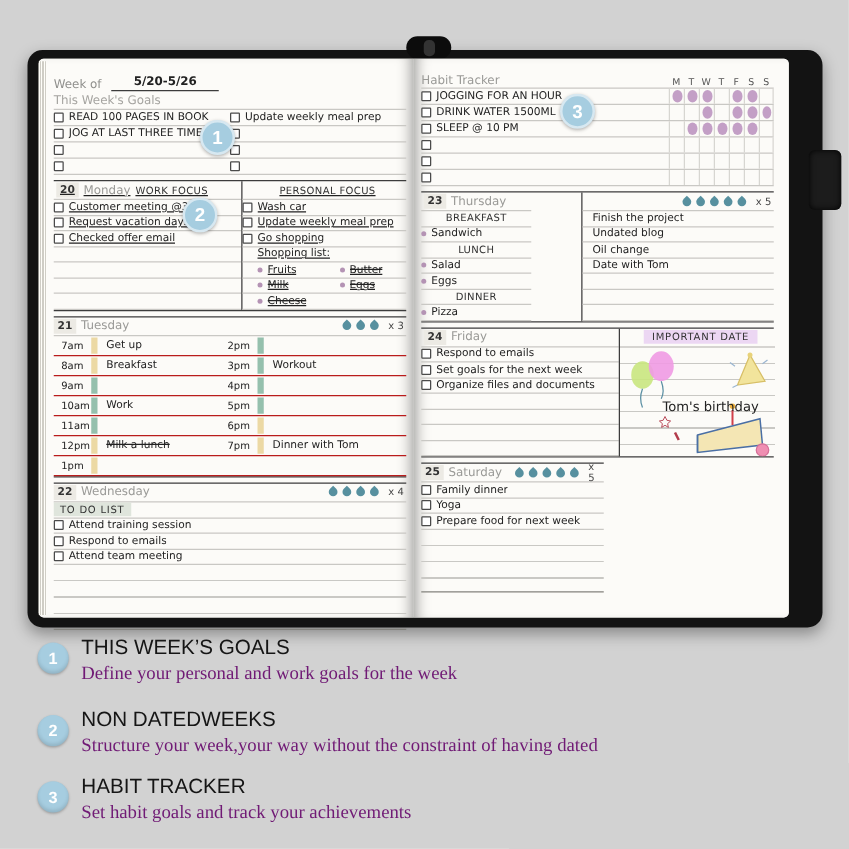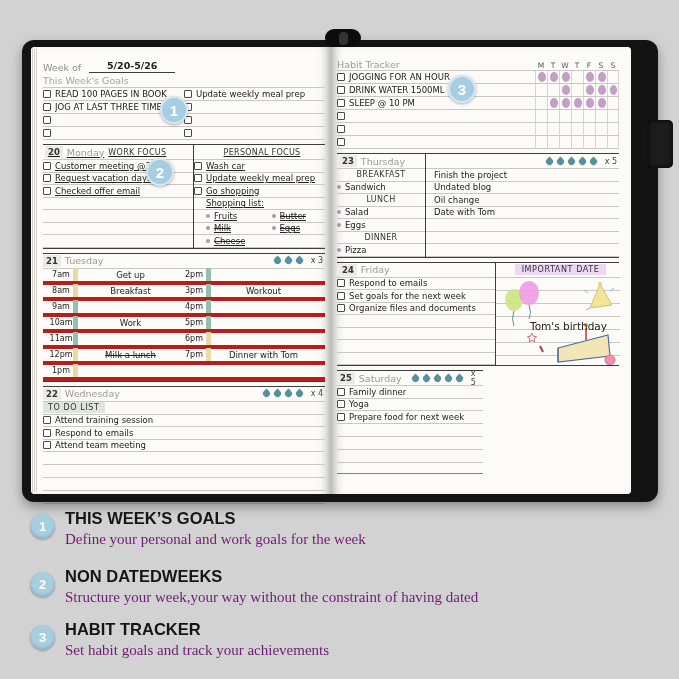--- a/index.html
+++ b/index.html
@@ -54,37 +54,37 @@
   .sec-label { font-size:8px; color:#333; letter-spacing:.3px; }
   .spacer { flex:1; }
   .dlabel { font-size:8px; color:#444; margin:0 2px; }
   .drops { display:flex; align-items:center; }
   .drop { width:7px; height:7px; background:var(--drop,#57909f);
           border-radius:0 50% 50% 50%; transform:rotate(45deg); margin:0 2px; }
 
   
   .split { display:grid; }
   .mon .split { grid-template-columns:150px 1fr;text-decoration:underline; }
-  .thu .split { grid-template-columns:88px 1fr; }
+  .thu .split { grid-template-columns:88px 1fr;gap:40px; }
   .fri .split { grid-template-columns:158px 1fr; }
   .col2 { border-left:1.4px solid #3c3c3c; }
   .col1 > .crow, .col1 > .day-header { padding-left:2px; }
   .col2 > .crow, .col2 > .day-header { padding-left:5px; }
   .center { justify-content:center; }
 
   .shop-title { height:12.5px; border-bottom:1px solid #c9c8c4; font-size:8.5px;
                 padding-left:12px; display:flex; align-items:center; }
   .shop-grid { display:grid; grid-template-columns:1fr 1fr; }
   .shop-cell { height:12.5px; border-bottom:1px solid #c9c8c4; display:flex; align-items:center;
                gap:4px; padding-left:12px; font-size:8.5px; white-space:nowrap; }
   .sdot { width:4px; height:4px; border-radius:50%; background:#b493b4; flex:0 0 auto; }
 
   
-  .trow { display:flex; align-items:center; height:16px; border-bottom:4px solid #b91c1c;
-          font-size:8.5px; white-space:nowrap;text-align:center; }
+  .trow { display:flex; align-items:center; height:16px; border-bottom:1px solid #b91c1c;
+          font-size:8.5px; white-space:nowrap; }
   .ttime { width:30px; padding-left:6px; font-size:8px; }
   .tbar { width:5px; height:13px; flex:0 0 auto; }
   .tbar.tan { background:var(--tan,#ecd9a4); } .tbar.green { background:var(--green,#95c0ad); }
   .ttext { padding-left:7px; width:98px; overflow:hidden; }
 
   
   .todo-row { height:13px; border-bottom:1px solid #c9c8c4; display:flex; align-items:center; }
   .todo-chip { background:var(--todo,#dfe5dc); font-size:8px; letter-spacing:.6px; padding:1px 5px; color:#333; }
 
   
@@ -122,21 +122,21 @@
   #badge-1 { left:160px; top:96px; } #badge-2 { left:146px; top:158px; } #badge-3 { left:448px; top:75px; }
 
   
   .callout { position:absolute; left:28px; width:630px; }
   #co-1 { top:509px; } #co-2 { top:567px; } #co-3 { top:620px; }
   .cbadge { position:absolute; left:2px; top:5px; width:25px; height:25px; border-radius:50%;
             background:var(--badge,#a6cde0); color:#fff; font-weight:bold; font-size:13px;
             display:flex; align-items:center; justify-content:center;
             box-shadow:inset 0 -2px 3px rgba(0,0,0,.12), 0 1px 2px rgba(0,0,0,.25);
             font-family:"Liberation Sans", sans-serif; }
-  .ctitle { margin-left:37px; font-size:16.5px; font-weight:bold; color:#151515;
+  .ctitle { margin-left:37px; font-size:16.5px; font-weight:normal; color:#151515;
             font-family:"Liberation Sans", sans-serif; }
   .cdesc { margin-left:37px; margin-top:3px; font-size:15px; color:#701a75;
            font-family:Liberation Serif, serif; }
 </style>
 </head>
 <body>
 
 <div class="stage">
 
   <div class="notebook">

